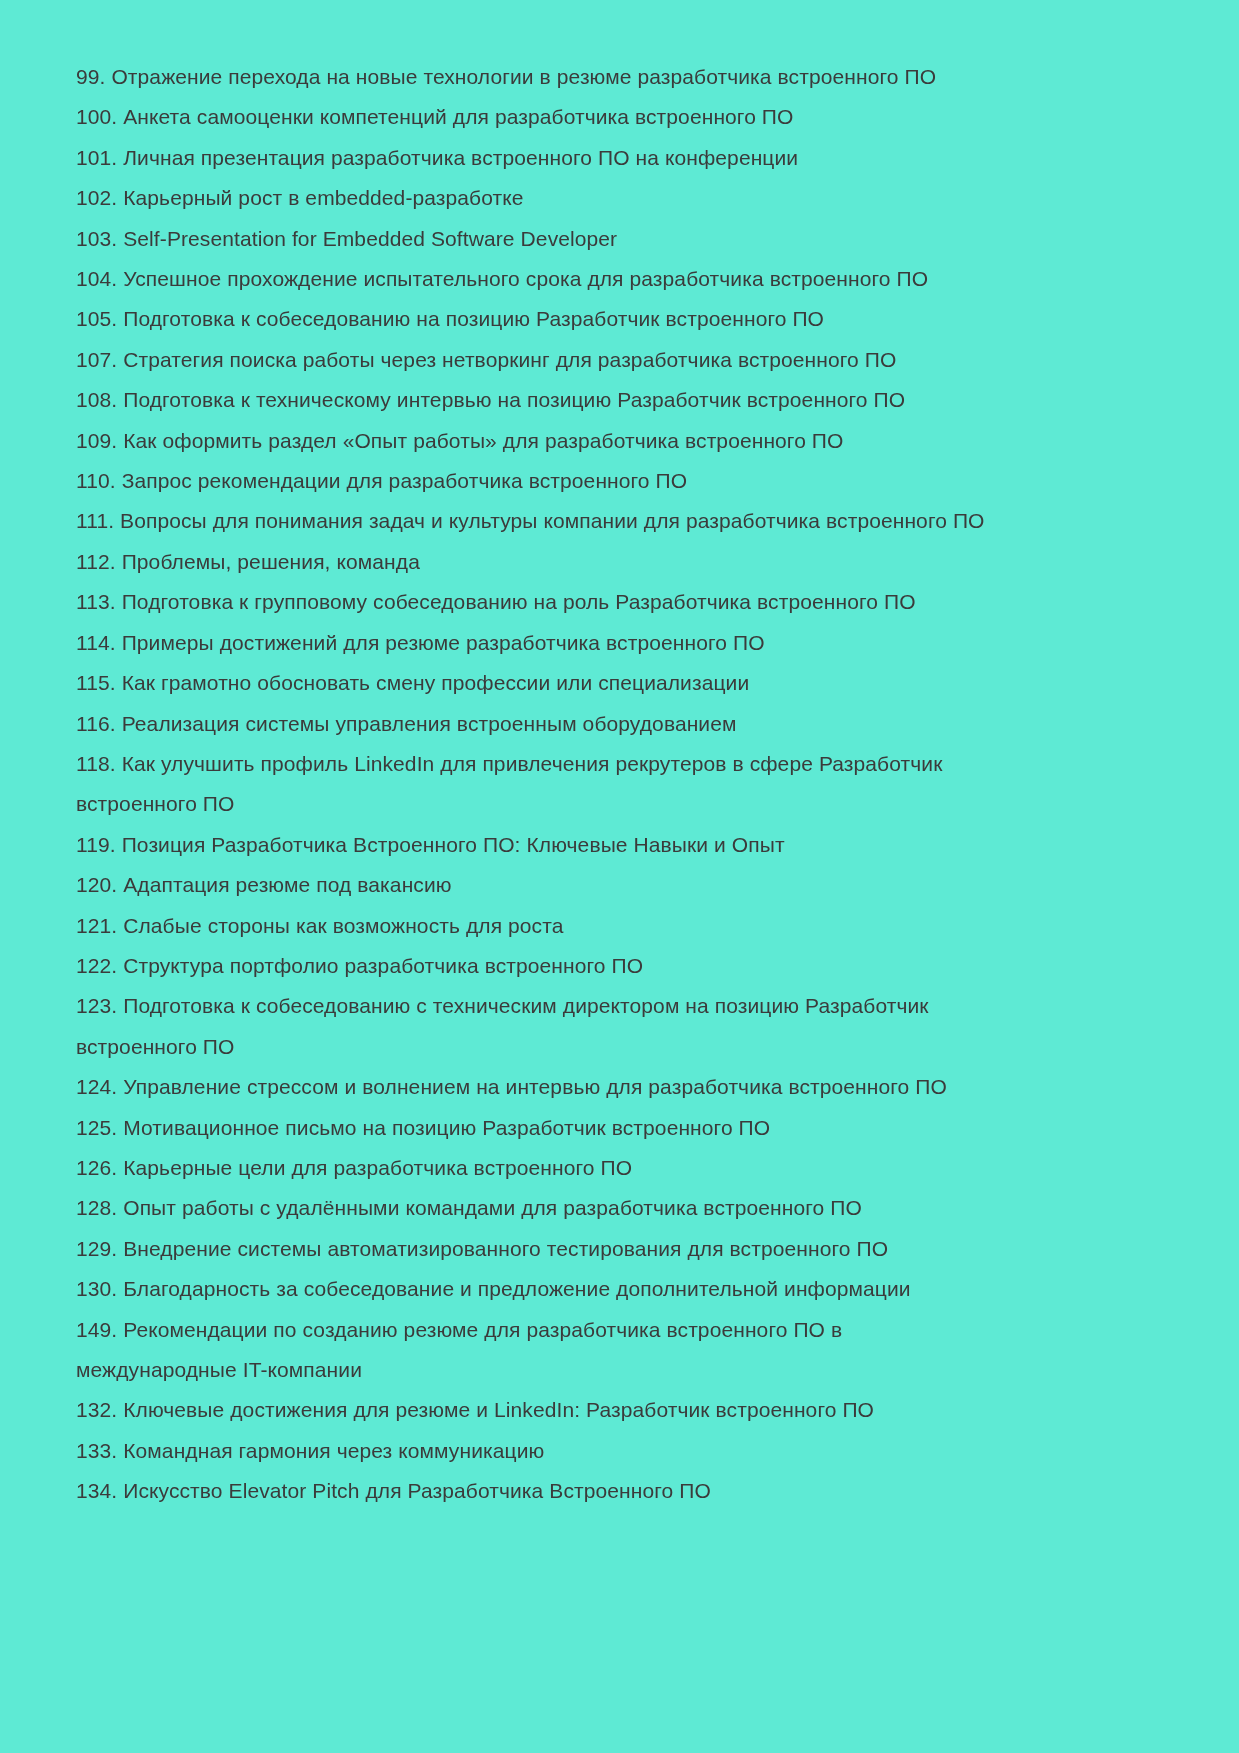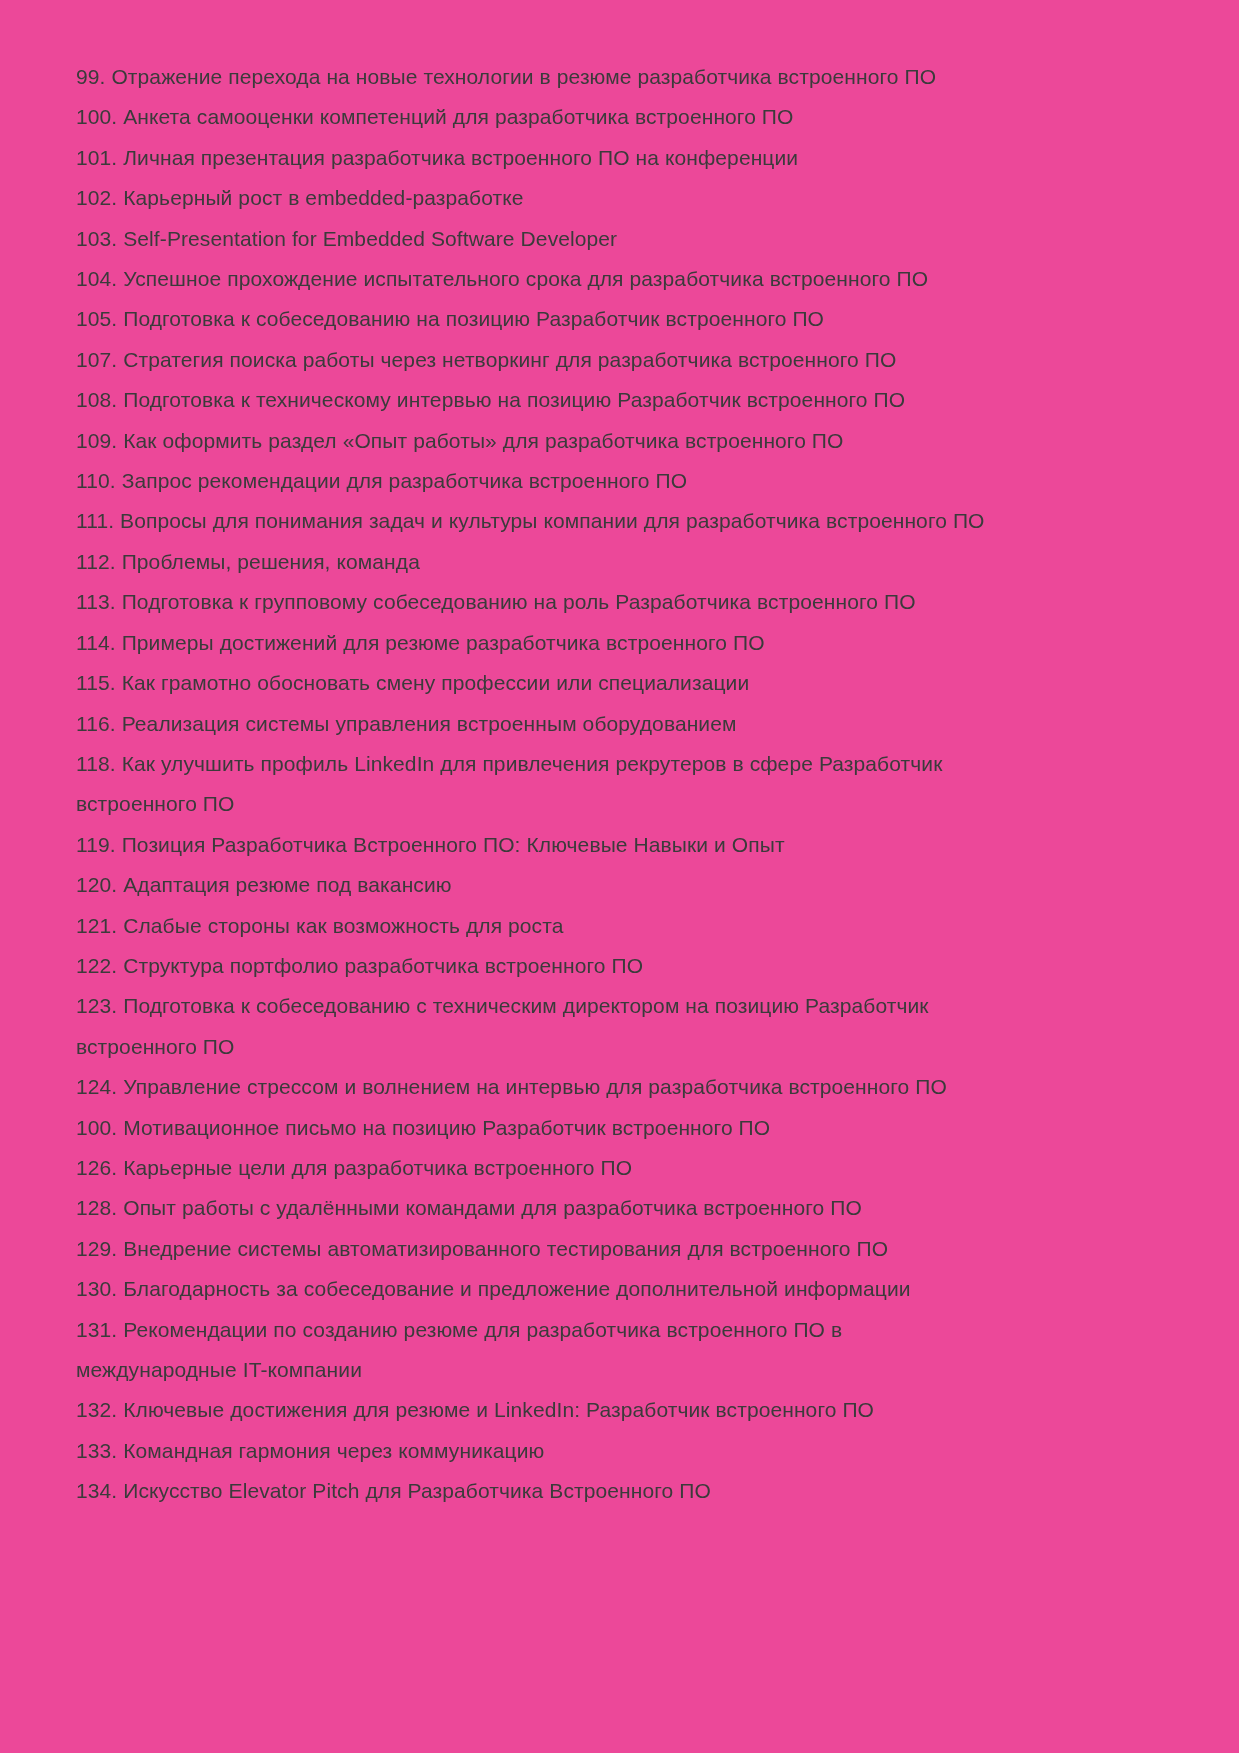--- a/index.html
+++ b/index.html
@@ -11,21 +11,21 @@
     height: 1753px;
     background: #ffffff;
     overflow: hidden;
     font-family: "Liberation Sans", "DejaVu Sans", sans-serif;
   }
   .page {
     box-sizing: border-box;
     width: 1239px;
     height: 1753px;
     padding: 57px 70px 0 76px;
-    background: #ec4899;
+    background: #5eead4;
   }
   .item-list {
     width: 1095px;
     font-size: 21px;
     line-height: 40.4px;
     color: #3b3b3b;
     font-weight: 400;
     letter-spacing: 0.1px;
   }
   .list-item { margin: 0; padding: 0; }
@@ -104,36 +104,36 @@
         <div class="item-line">122. Структура портфолио разработчика встроенного ПО</div>
       </div>
       <div class="list-item">
         <div class="item-line">123. Подготовка к собеседованию с техническим директором на позицию Разработчик</div>
         <div class="item-line">встроенного ПО</div>
       </div>
       <div class="list-item">
         <div class="item-line">124. Управление стрессом и волнением на интервью для разработчика встроенного ПО</div>
       </div>
       <div class="list-item">
-        <div class="item-line">100. Мотивационное письмо на позицию Разработчик встроенного ПО</div>
+        <div class="item-line">125. Мотивационное письмо на позицию Разработчик встроенного ПО</div>
       </div>
       <div class="list-item">
         <div class="item-line">126. Карьерные цели для разработчика встроенного ПО</div>
       </div>
       <div class="list-item">
         <div class="item-line">128. Опыт работы с удалёнными командами для разработчика встроенного ПО</div>
       </div>
       <div class="list-item">
         <div class="item-line">129. Внедрение системы автоматизированного тестирования для встроенного ПО</div>
       </div>
       <div class="list-item">
         <div class="item-line">130. Благодарность за собеседование и предложение дополнительной информации</div>
       </div>
       <div class="list-item">
-        <div class="item-line">131. Рекомендации по созданию резюме для разработчика встроенного ПО в</div>
+        <div class="item-line">149. Рекомендации по созданию резюме для разработчика встроенного ПО в</div>
         <div class="item-line">международные IT-компании</div>
       </div>
       <div class="list-item">
         <div class="item-line">132. Ключевые достижения для резюме и LinkedIn: Разработчик встроенного ПО</div>
       </div>
       <div class="list-item">
         <div class="item-line">133. Командная гармония через коммуникацию</div>
       </div>
       <div class="list-item">
         <div class="item-line">134. Искусство Elevator Pitch для Разработчика Встроенного ПО</div>

